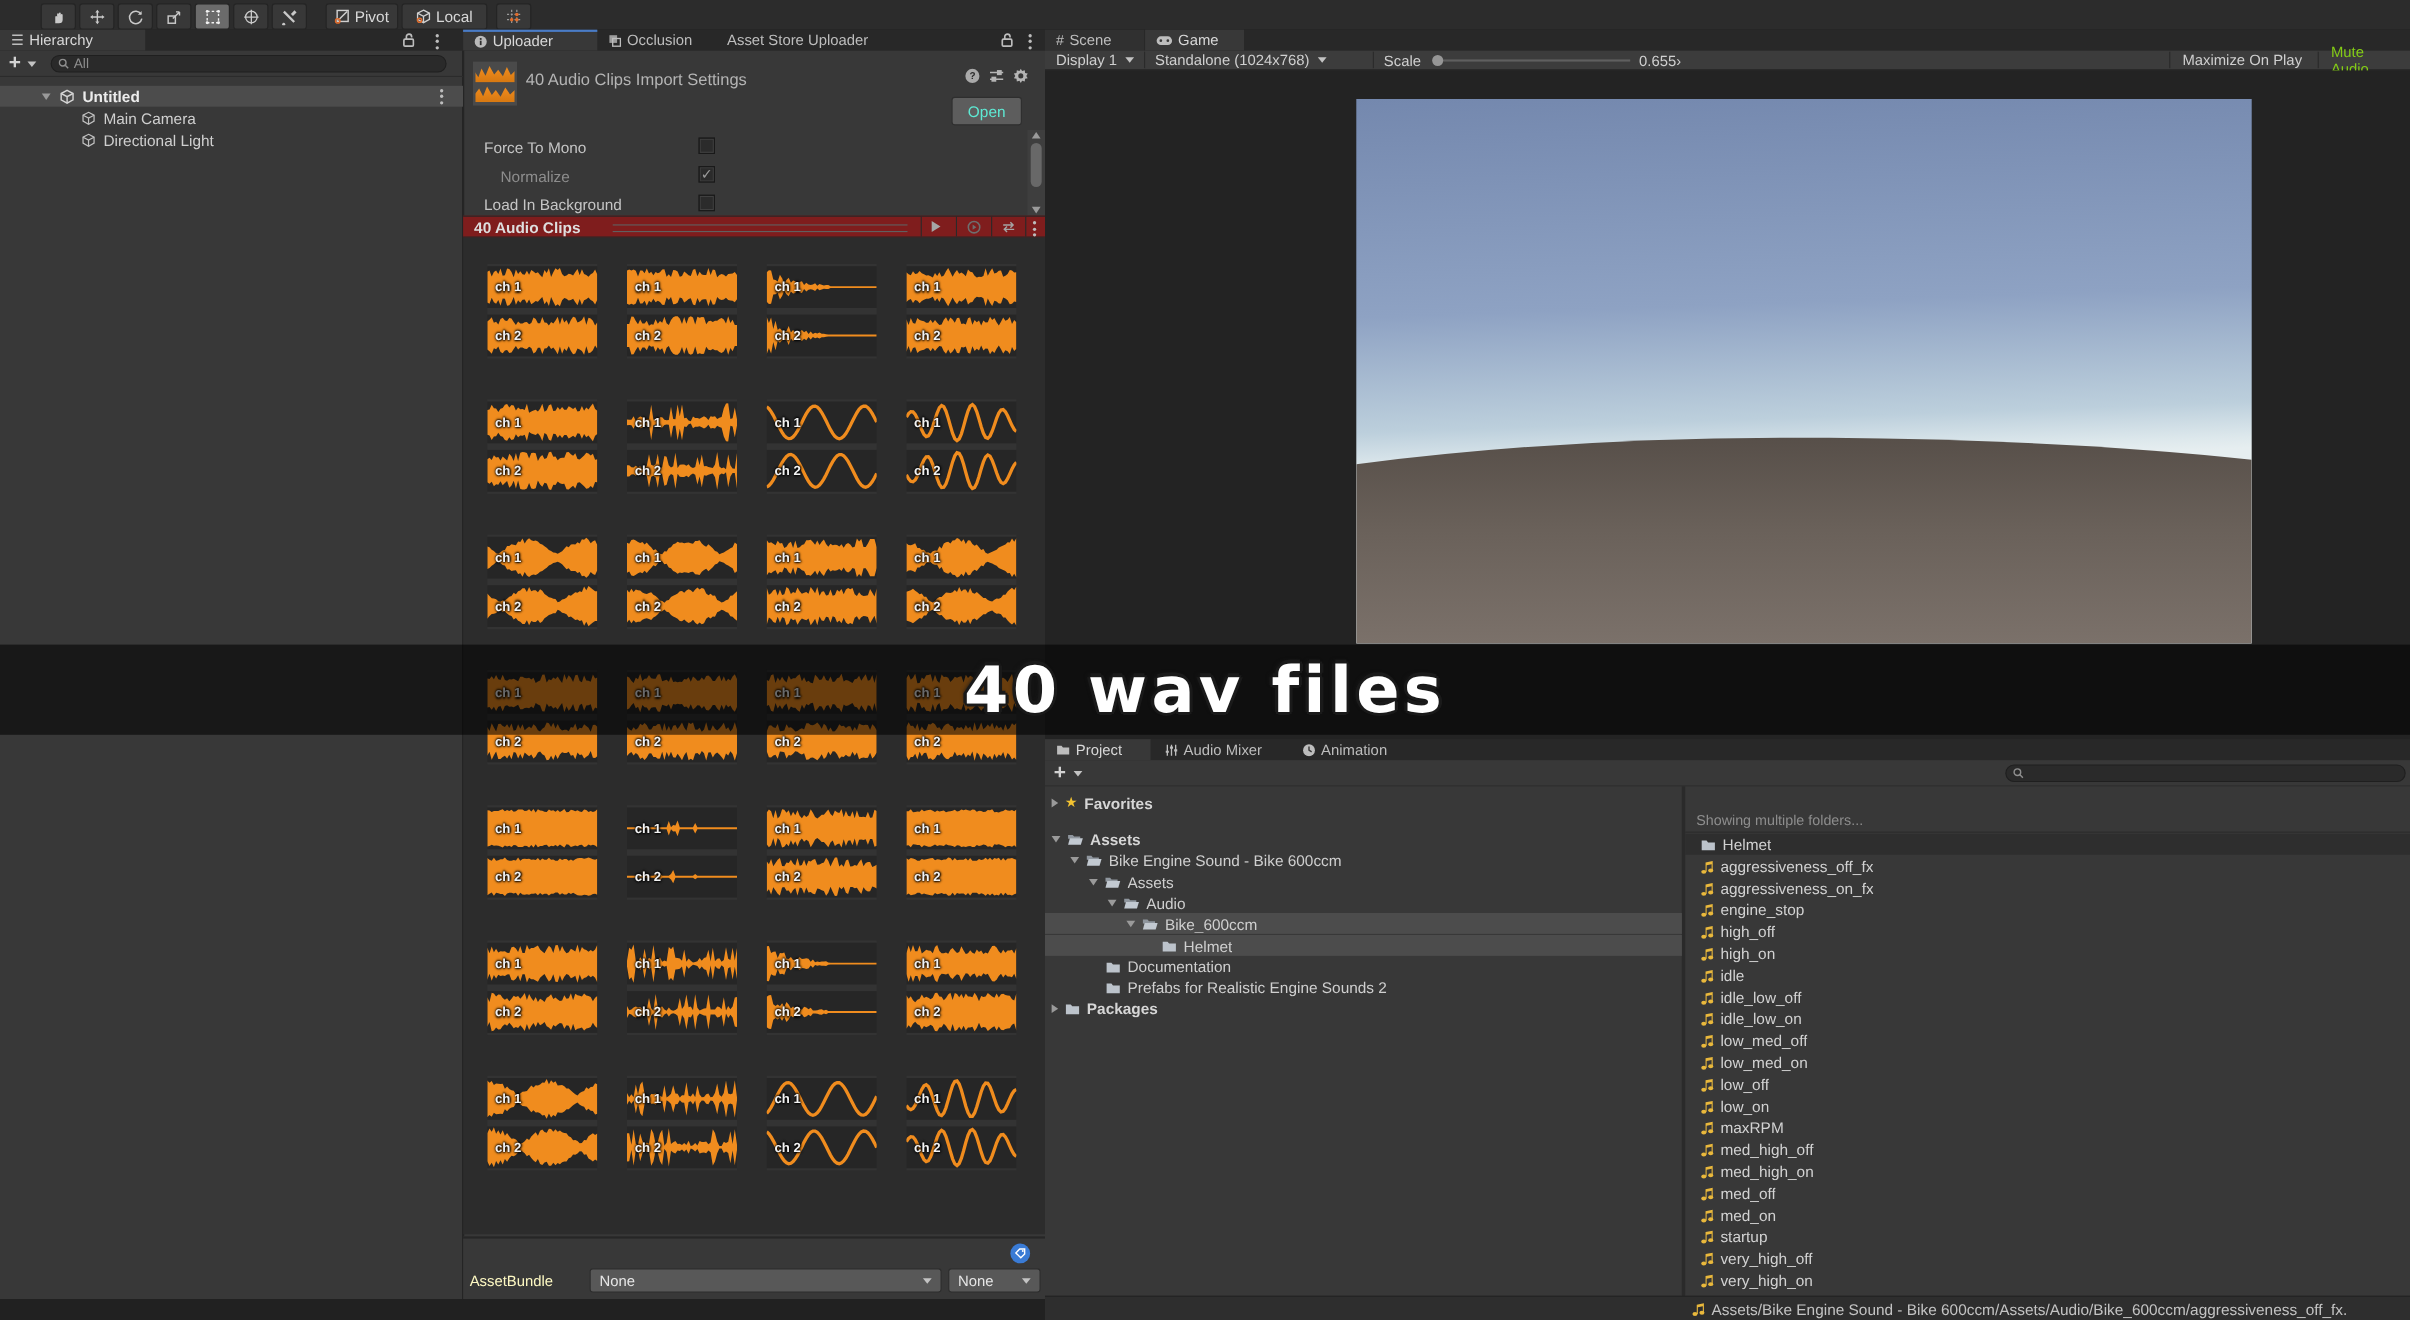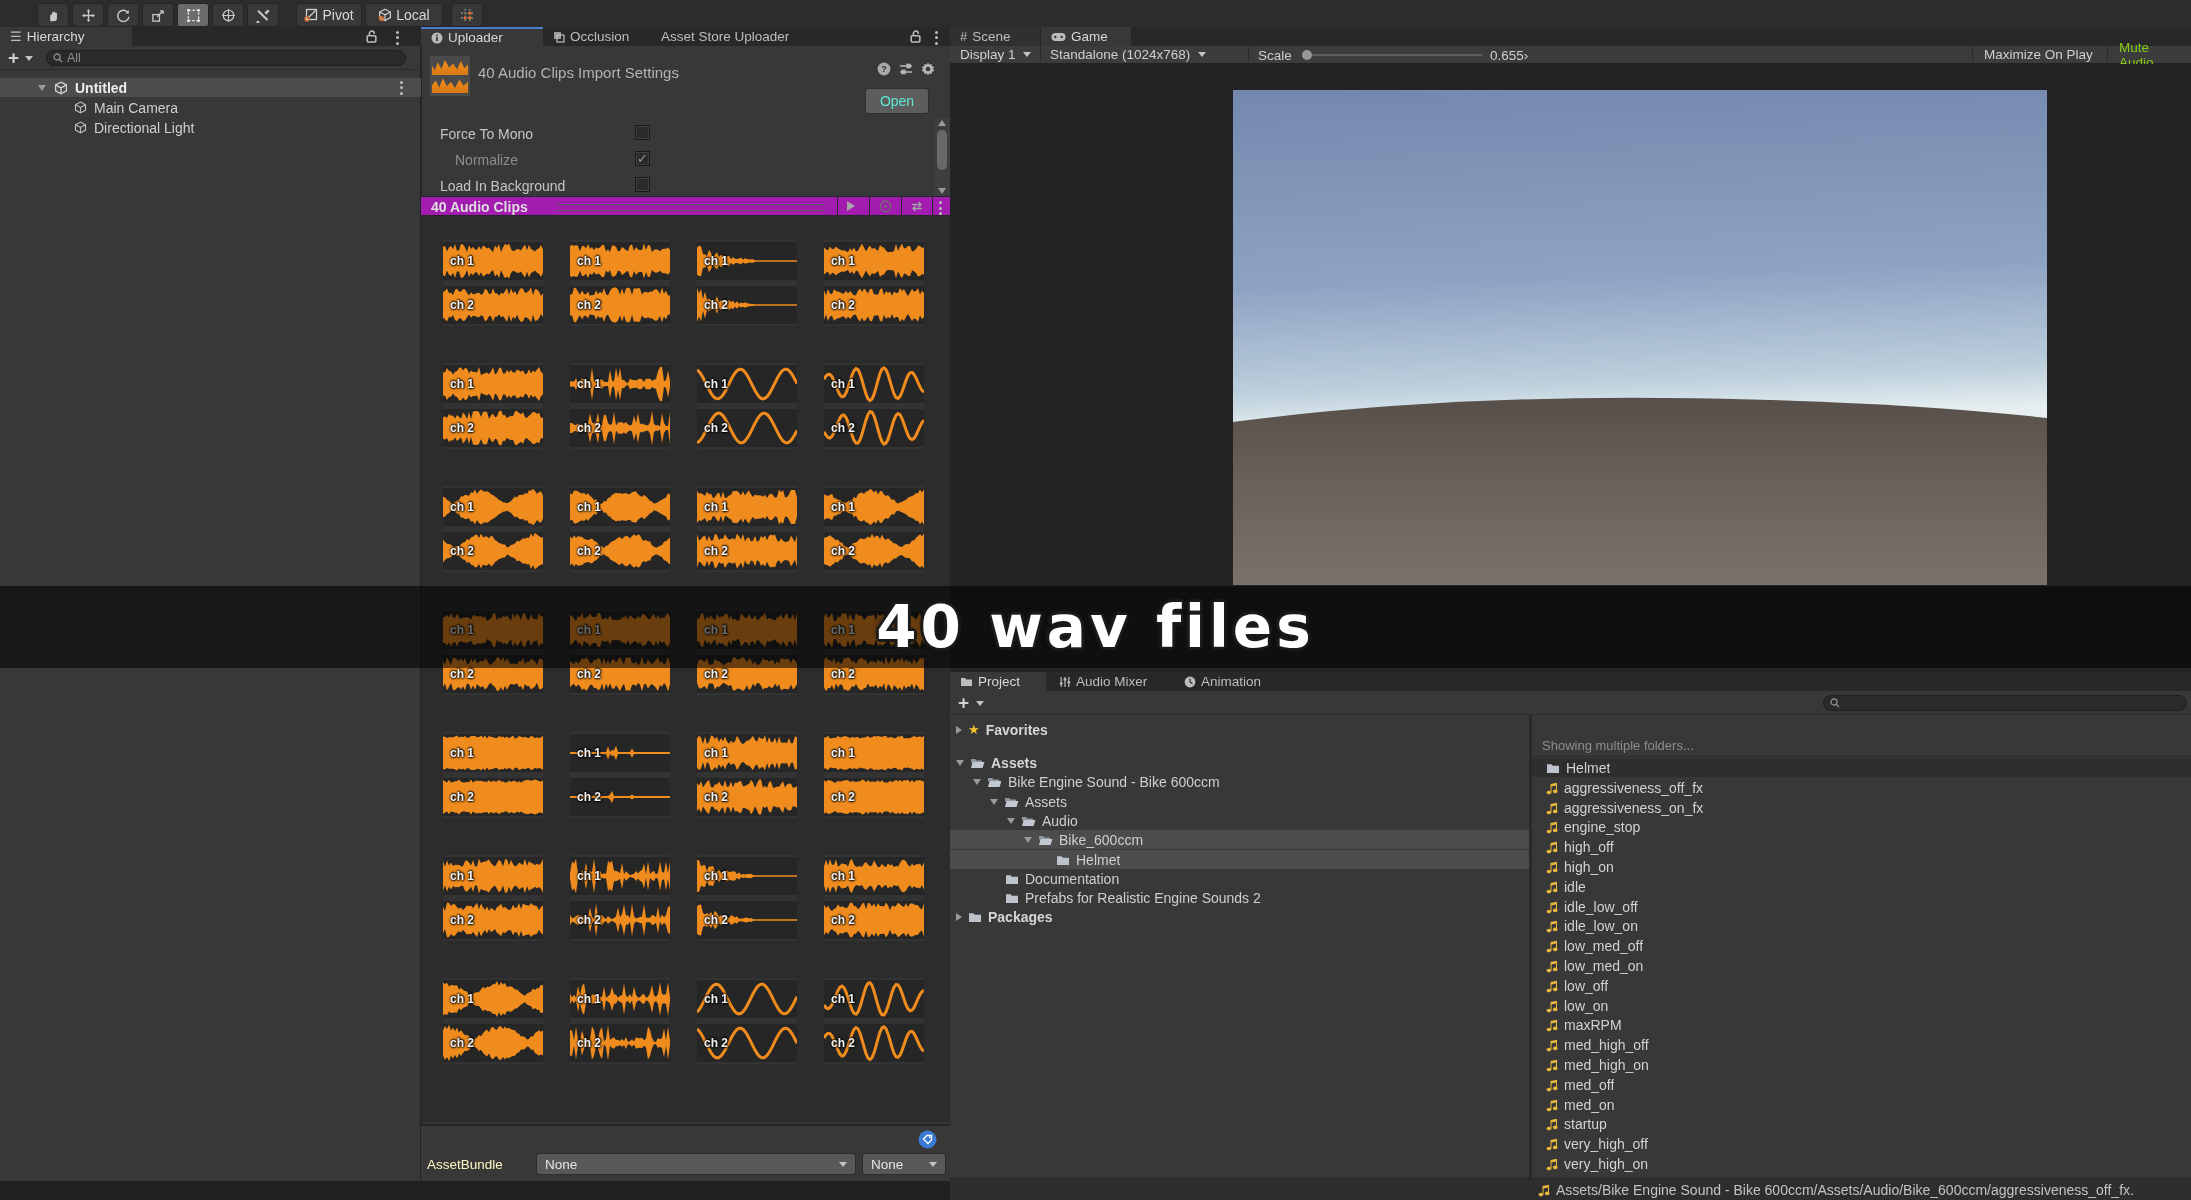--- a/index.html
+++ b/index.html
@@ -295,21 +295,21 @@
         <div class="cb" style="left: 214px; top: 3px;"></div>
       </div>
     </div>
 
   <div class="abs" style="left:934px;top:118px;width:16px;height:78px;background:#3e3e3e;">
     <span class="abs" style="left:4px;top:2px;width:0;height:0;border-left:4px solid transparent;border-right:4px solid transparent;border-bottom:6px solid #9a9a9a;"></span>
     <div class="abs" style="left:3px;top:12px;width:10px;height:40px;background:#686868;border-radius:5px;"></div>
     <span class="abs" style="left:4px;bottom:2px;width:0;height:0;border-left:4px solid transparent;border-right:4px solid transparent;border-top:6px solid #9a9a9a;"></span>
   </div>
 
-  <div class="abs" style="left:421px;top:196px;width:529px;height:20px;background:#a21caf;border-top:1px solid #262626;border-bottom:1px solid #262626;box-sizing:border-box;">
+  <div class="abs" style="left:421px;top:196px;width:529px;height:20px;background:#7f1d1d;border-top:1px solid #262626;border-bottom:1px solid #262626;box-sizing:border-box;">
     <span class="abs" style="left:10px;top:2px;font-size:14px;font-weight:bold;color:#dedede;">40 Audio Clips</span>
     <div class="abs" style="left:136px;top:7px;width:268px;height:5px;border-top:1px solid #606060;border-bottom:1px solid #606060;"></div>
     <div class="sep-v" style="left:416px;top:0;height:18px;"></div>
     <span class="abs" style="left:426px;top:4px;width:0;height:0;border-top:5px solid transparent;border-bottom:5px solid transparent;border-left:8px solid #a5a5a5;"></span>
     <div class="sep-v" style="left:448px;top:0;height:18px;"></div>
     <span class="abs" style="left:458px;top:3px;">
       <svg width="13" height="13" viewBox="0 0 13 13" fill="none">
           <circle cx="6.5" cy="6.5" r="5.2" stroke="#6e6e6e" stroke-width="1.4"></circle>
           <path d="M5.2 4.2 L8.6 6.5 L5.2 8.8 Z" fill="#6e6e6e"></path>
         </svg>

